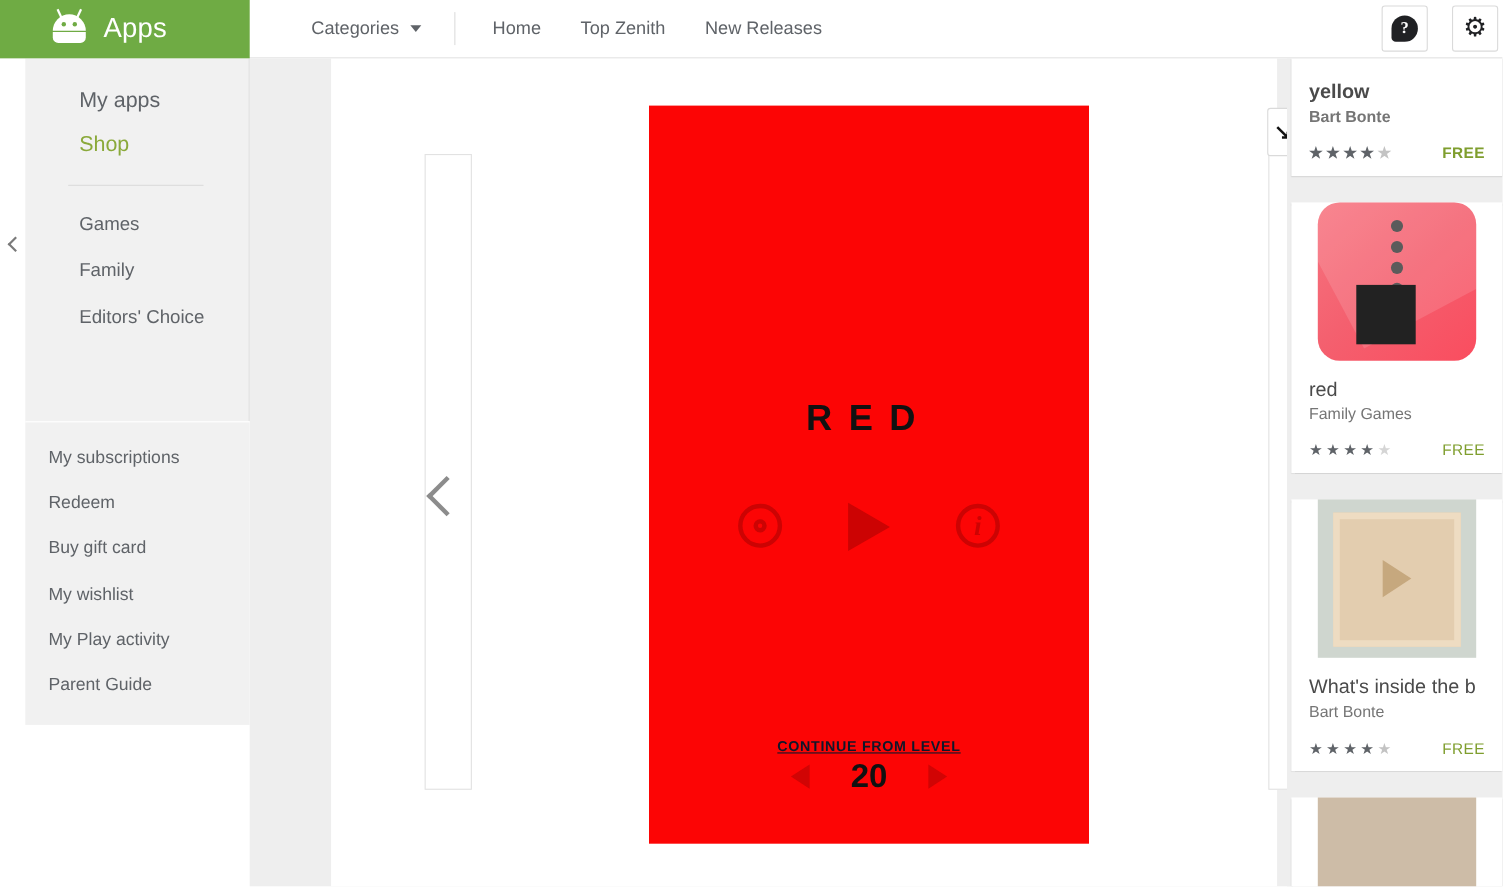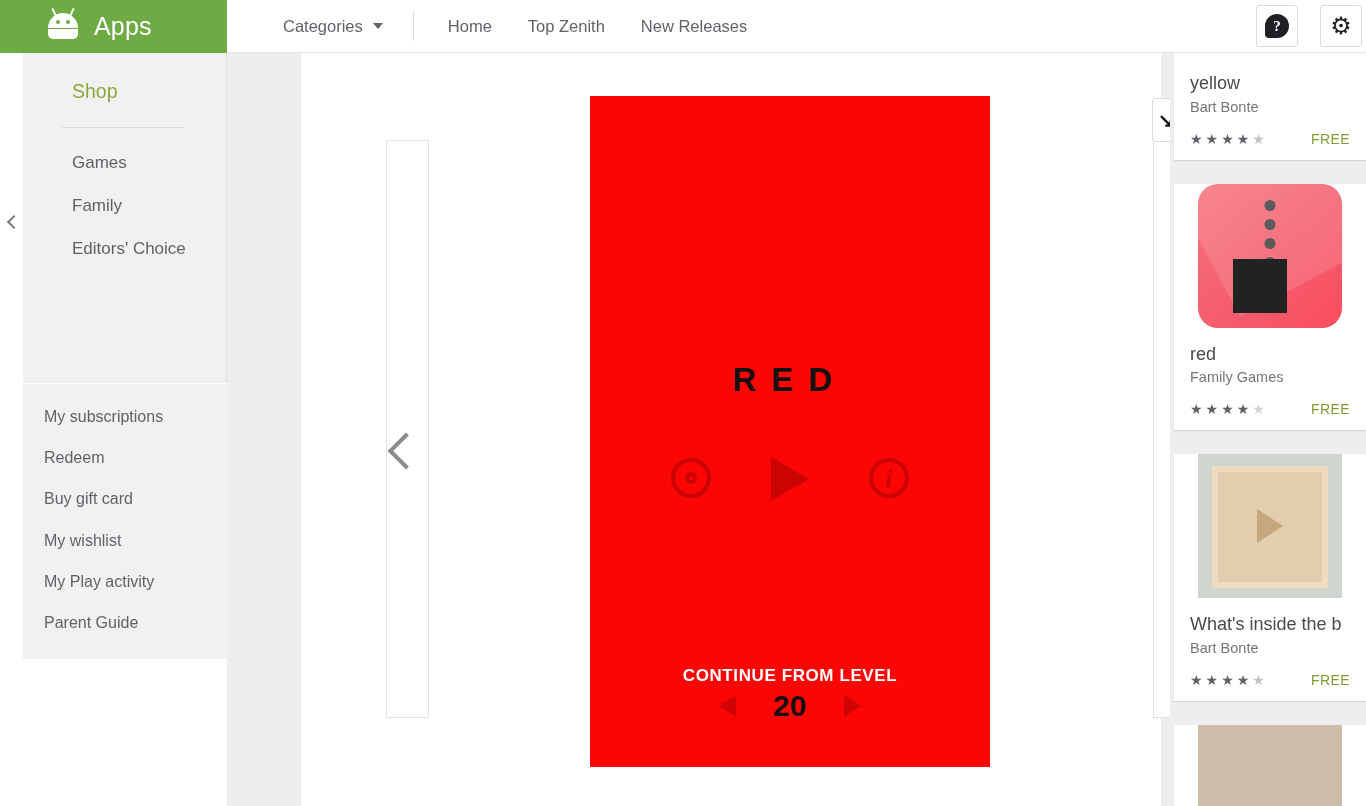--- a/index.html
+++ b/index.html
@@ -158,42 +158,42 @@
   .info-ring {
     width:40px;height:40px;border:4px solid #cc0303;border-radius:50%;
     display:flex;align-items:center;justify-content:center;
     color:#cc0303;font-family:"Liberation Serif", serif;font-style:italic;
     font-size:25px;font-weight:700;line-height:1;
   }
   .shot-bottom {
     position:absolute; bottom:44px; left:0; width:100%; text-align:center;
   }
   .shot-cont {
-    color:#ffffff; font-size:17px; font-weight:700; letter-spacing:0.6px;
+    color:#0f172a; font-size:13px; font-weight:700; letter-spacing:0.6px;text-decoration:underline;
   }
   .shot-level-row {
     display:flex; align-items:center; justify-content:center; gap:28px; margin-top:3px;
   }
   .lvl-arrow {
     width:0;height:0;border-top:11px solid transparent;border-bottom:11px solid transparent;
   }
   .lvl-arrow.l { border-right:17px solid #d10404; }
   .lvl-arrow.r { border-left:17px solid #d10404; }
   .shot-level { color:#111111; font-size:30px; font-weight:700; min-width:52px; }
 
   
   .rail {
     position:absolute; right:0; top:53px; width:196px; height:753px;
     background:#eeeeee; overflow:hidden; z-index:20;
   }
   .card {
     background:#ffffff; margin:0 0 8px 4px; width:192px;
     box-shadow: 0 1px 1px rgba(0,0,0,.10);
   }
-  .card.first { margin-top:0; }
+  .card.first { margin-top:0;font-weight:bold; }
   .card-art {
     width:144px;height:144px;margin:24px auto 0 auto; display:block;
   }
   .art-red {
     border-radius:20px;
     background: linear-gradient(138deg,#f77480 0%, #f4606f 48%, #fa4d5f 100%);
     position:relative; overflow:hidden;
   }
   .art-red .sheen {
     position:absolute; right:-30px; top:-60px; width:180px; height:160px;
@@ -279,20 +279,21 @@
   </div>
 
   <div class="sidebar-wrap">
 
     <div class="sb-collapse">
       <span class="chev left"></span>
     </div>
 
     <div class="sidebar-panel">
       <div class="sb-top">
+        <div class="sb-item big">My apps</div>
         <div class="sb-item big active">Shop</div>
         <div class="sb-div"></div>
         <div class="sb-item">Games</div>
         <div class="sb-item">Family</div>
         <div class="sb-item">Editors' Choice</div>
       </div>
 
       <div class="sb-bottom">
         <div class="sb-item">My subscriptions</div>
         <div class="sb-item">Redeem</div>

